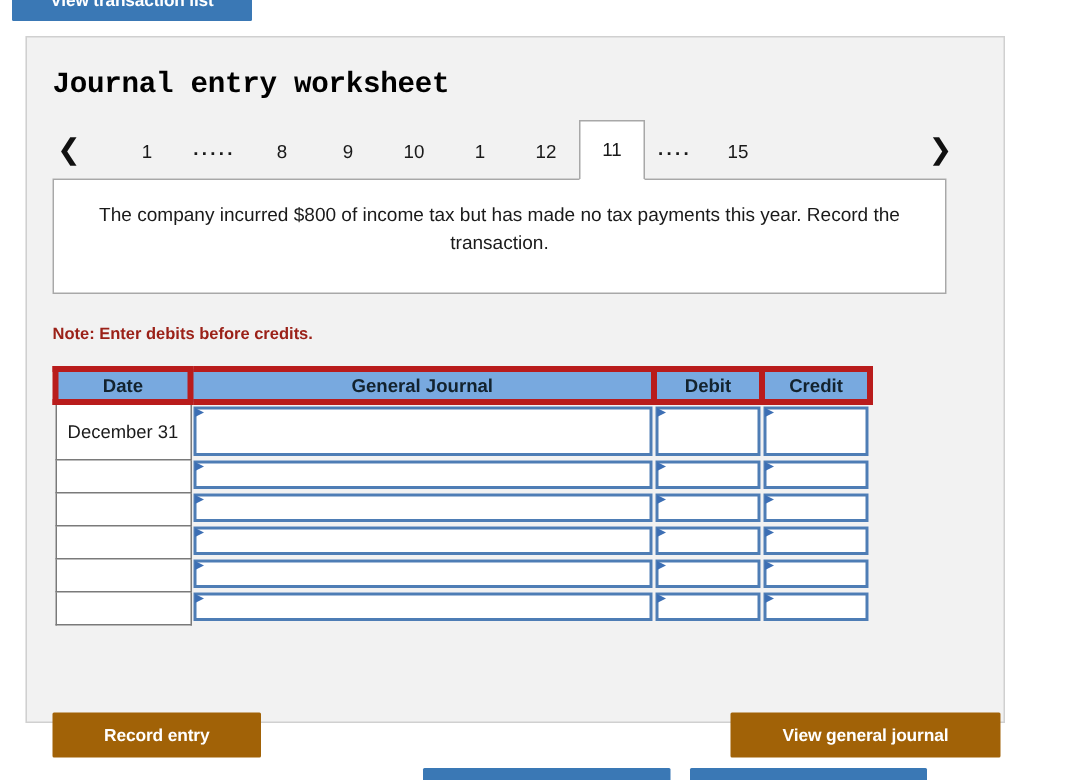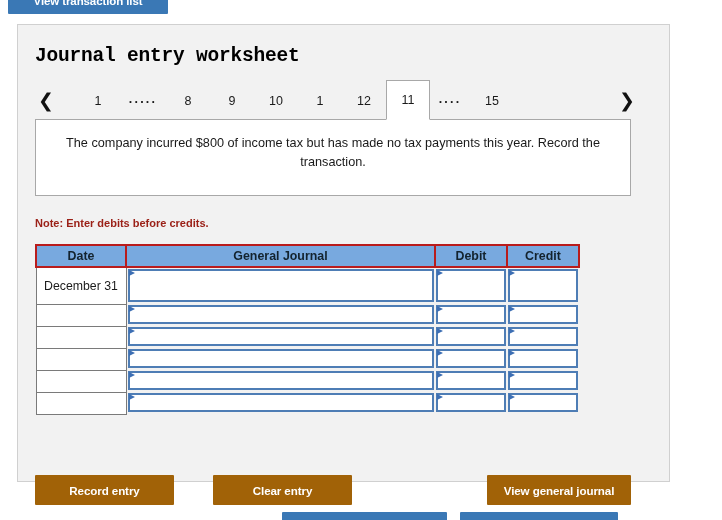--- a/index.html
+++ b/index.html
@@ -168,21 +168,21 @@
   .jtable {
     position: absolute;
     left: 17px;
     top: 219px;
     width: 543px;
     border-collapse: collapse;
     table-layout: fixed;
   }
   .jtable th {
     background: #78A9DF;
-    border: 2px solid #b91c1c;
+    border: 4px solid #b91c1c;
     color: #13232e;
     font-size: 12.4px;
     font-weight: bold;
     height: 22px;
     padding: 0;
     text-align: center;
     box-sizing: border-box;
   }
   .col-date  { width: 90px; }
   .col-gj    { width: 309px; }
@@ -247,21 +247,21 @@
     align-items: center;
     justify-content: center;
     cursor: pointer;
     letter-spacing: -0.1px;
     padding: 0;
     font-family: "Liberation Sans", sans-serif;
     margin-top: 41px;
   }
   .btn-record  { left: 17px;  top: 409px; width: 139px; }
   .btn-clear   { left: 195px; top: 409px; width: 139px; }
-  .btn-journal { left: 469px; top: 409px; width: 144px; }
+  .btn-journal { left: 469px; top: 409px; width: 180px; }
 
   
   .bottom-btn {
     position: absolute;
     top: 512px;
     height: 28px;
     background: #3A78B5;
     border-radius: 1px;
     border: none;
     padding: 0;
@@ -426,21 +426,20 @@
           <td class="inputcell">
             <div class="inputbox">
                 <span class="marker"></span>
               </div>
           </td>
         </tr>
       </tbody>
     </table>
 
     <button class="btn btn-record">Record entry</button>
-    <button class="btn btn-clear">Clear entry</button>
     <button class="btn btn-journal">View general journal</button>
 
   </div>
 
   <button class="bottom-btn bb1"></button>
   <button class="bottom-btn bb2"></button>
 
 </div>
 
 </body></html>

